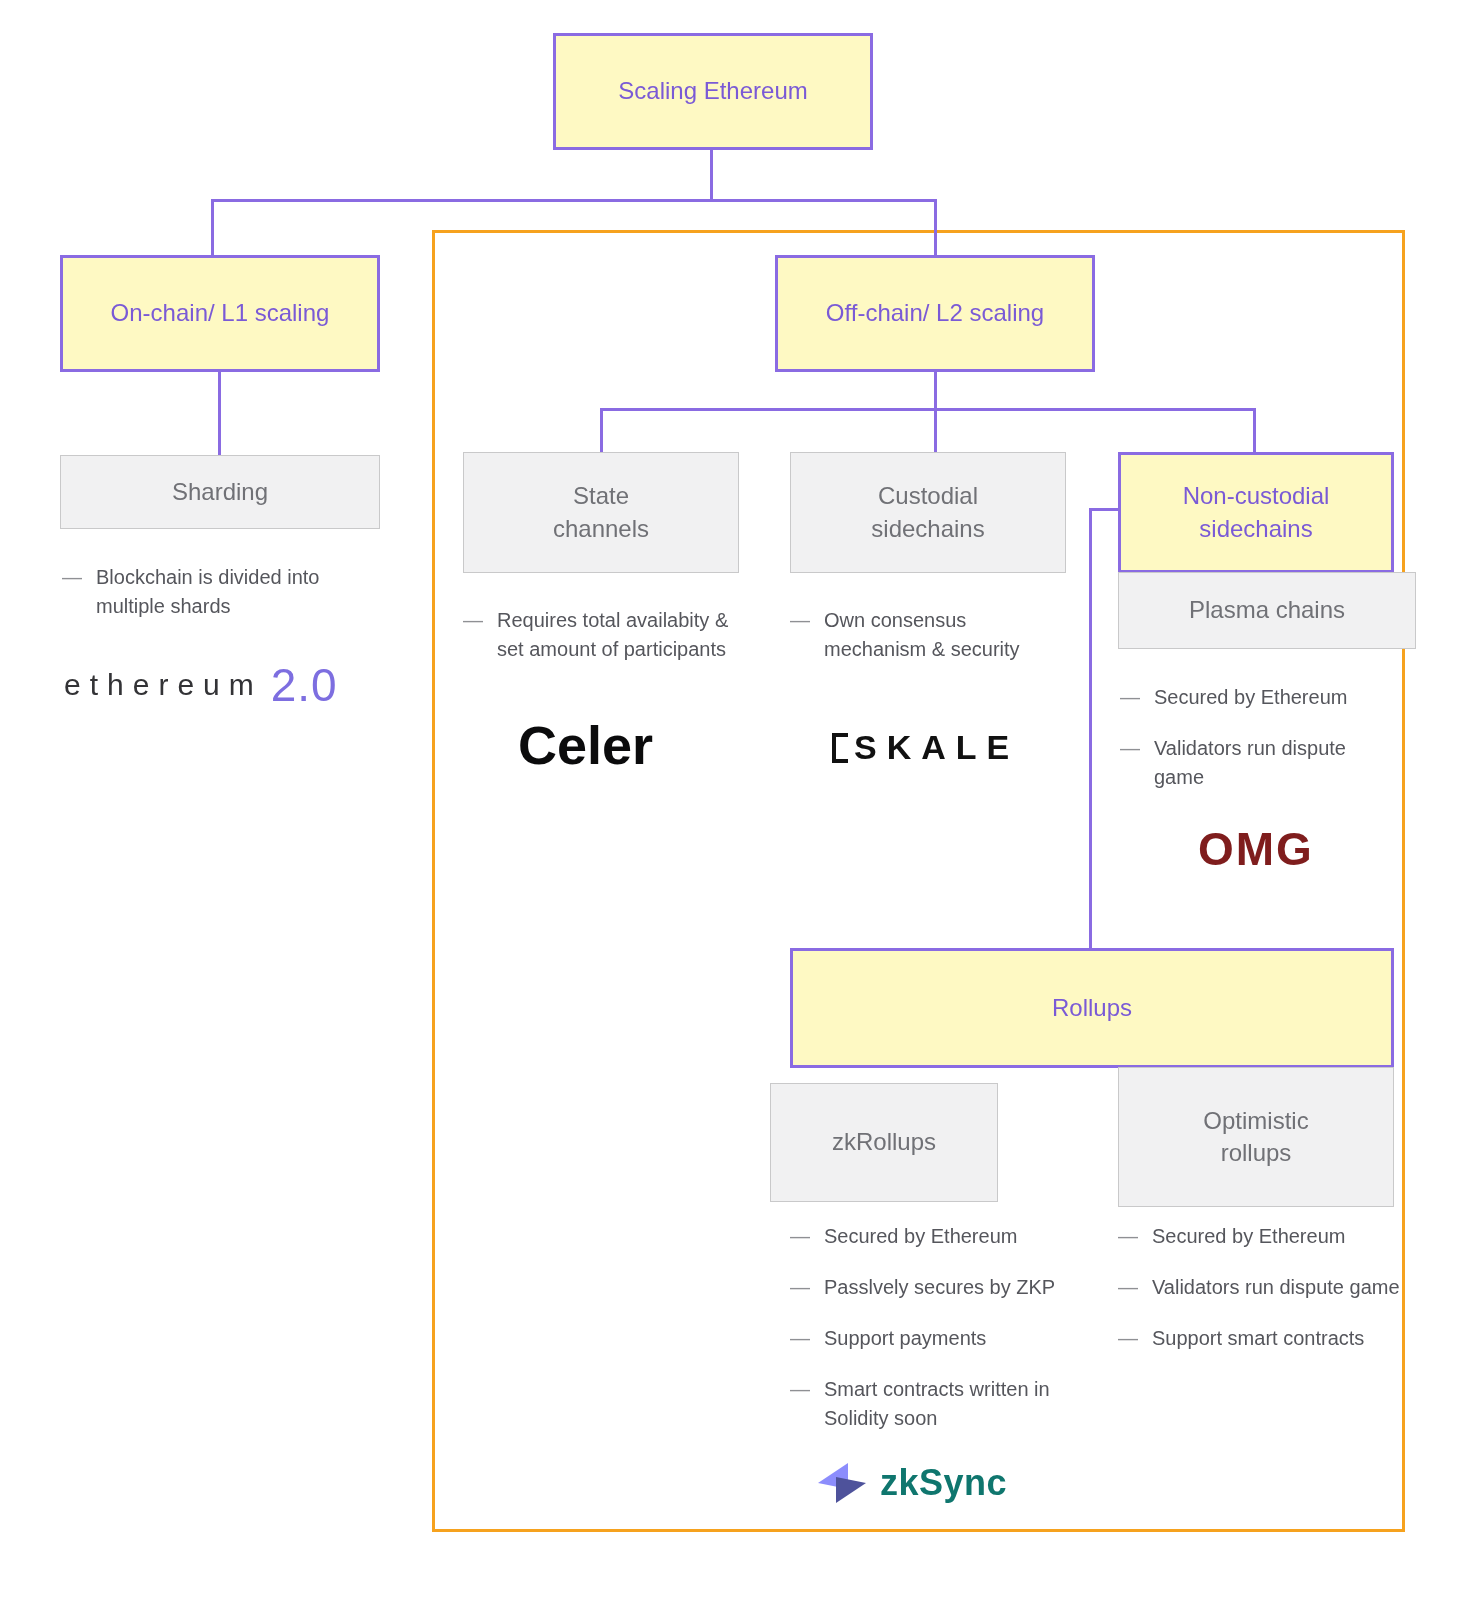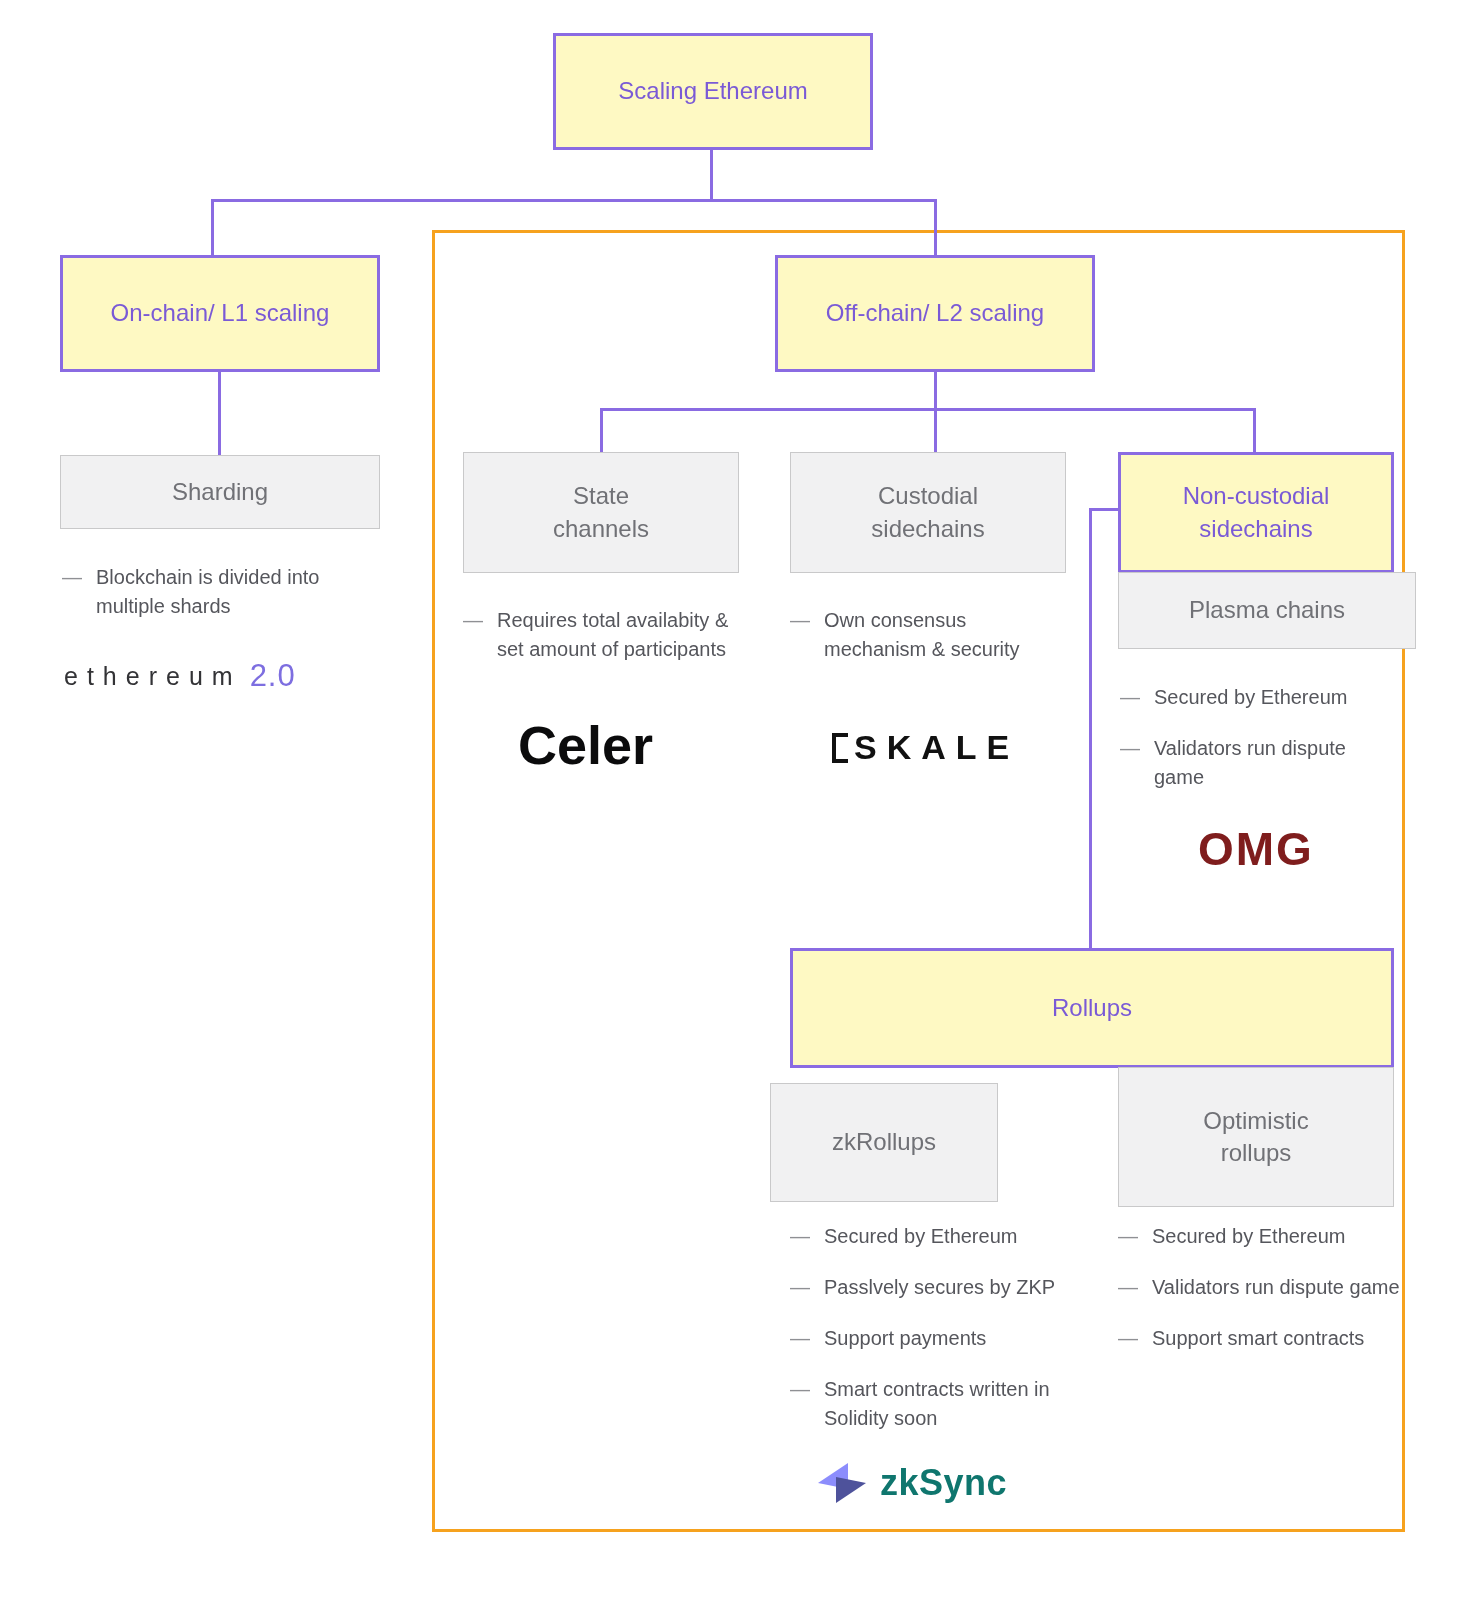--- a/index.html
+++ b/index.html
@@ -43,24 +43,24 @@
     color:#55565c;font-size:20px;line-height:1.45;
     text-align:left;
   }
   .bullet::before{
     content:"\2014";
     color:#8f9094;
     flex:0 0 auto;
   }
   .logo{position:absolute;display:flex;align-items:center;}
   .eth-word{
-    font-size:25px;color:#333336;letter-spacing:9px;font-weight:400;
+    font-size:30px;color:#333336;letter-spacing:9px;font-weight:400;
   }
   .eth-ver{
-    font-size:31px;color:#7d6ee0;margin-left:8px;letter-spacing:1px;
+    font-size:46px;color:#7d6ee0;margin-left:8px;letter-spacing:1px;
   }
   .celer{
     font-size:54px;font-weight:800;color:#0b0b0c;letter-spacing:0px;
   }
   .skale-wrap{gap:6px;}
   .skale-bracket{
     width:16px;height:30px;
     border:4px solid #111;border-right:none;
     box-sizing:border-box;
   }

